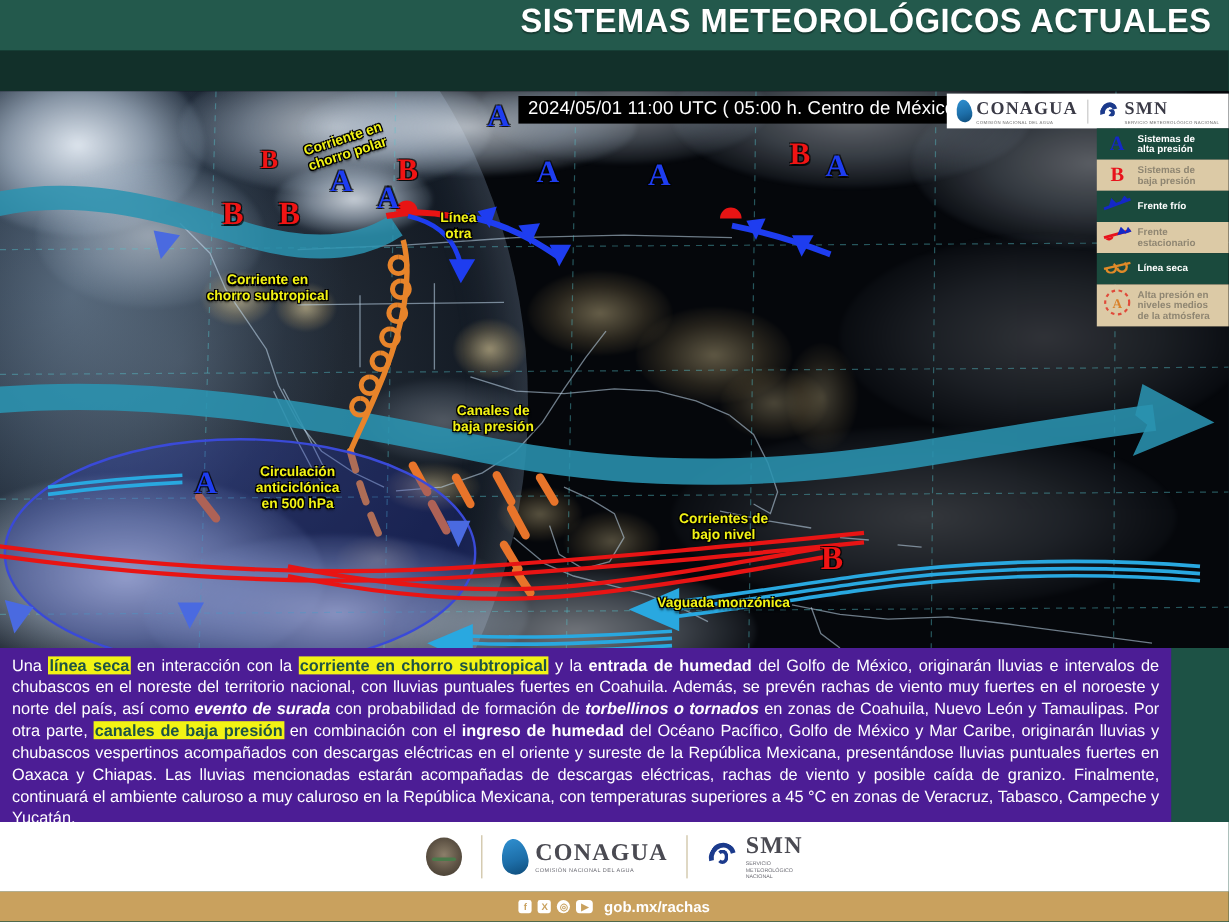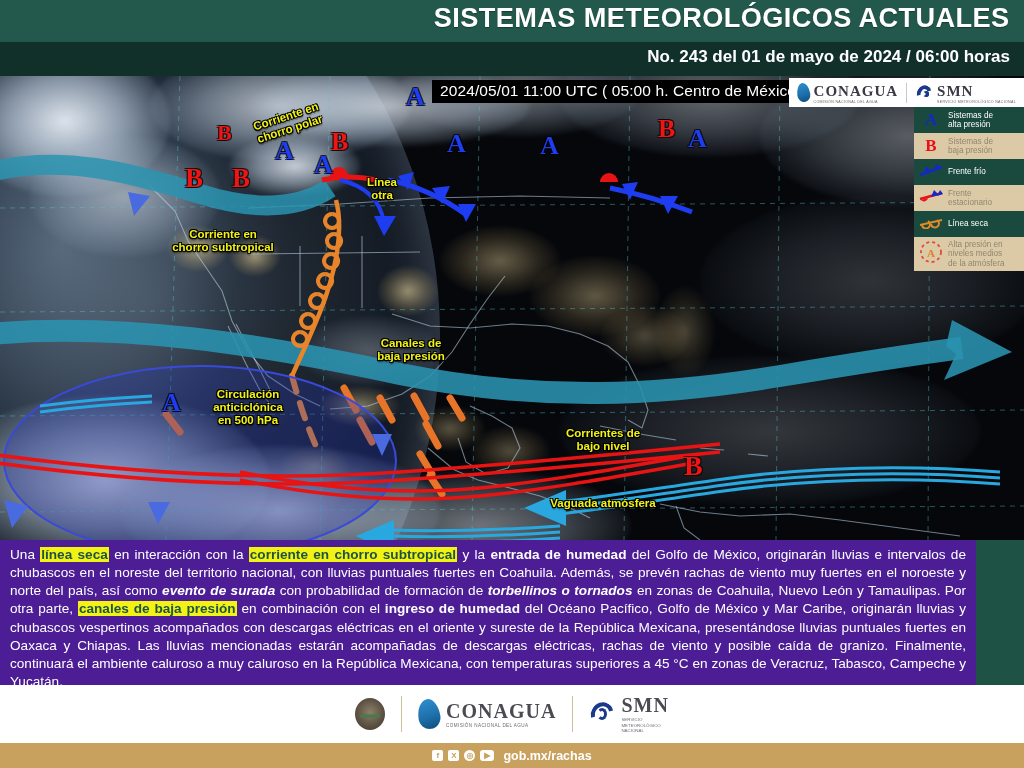--- a/index.html
+++ b/index.html
@@ -83,21 +83,21 @@
   .legend {
     position: absolute; right: 0px; top: 107px; width: 110px; z-index: 32;
   }
   .lg-row {
     display: flex; align-items: center; gap: 4px;
     padding: 3px 4px; min-height: 26px;
   }
   .lg-row.dark { background: #1a4a3d; }
   .lg-row.tan  { background: #dccaa6; }
   .lg-ico { width: 26px; flex: 0 0 26px; text-align: center; }
-  .lg-lbl { font-size: 8.2px; font-weight: normal; line-height: 1.12; }
+  .lg-lbl { font-size: 8.2px; font-weight: bold; line-height: 1.12; }
   .lg-row.dark .lg-lbl { color: #ffffff; }
   .lg-row.tan  .lg-lbl { color: #8f8672; }
   .lg-A { color: #1428c8; font-size: 17px; font-weight: bold; font-family: "Liberation Serif", serif; }
   .lg-B { color: #e8121b; font-size: 17px; font-weight: bold; font-family: "Liberation Serif", serif; }
 
   
   .ann {
     position: absolute; color: #f2f314; font-weight: bold;
     font-size: 11.5px; line-height: 1.14; text-align: center;
     text-shadow: -1px -1px 0 #000, 1px -1px 0 #000, -1px 1px 0 #000, 1px 1px 0 #000,
@@ -184,21 +184,20 @@
   .url { color: #ffffff; font-size: 12.5px; font-weight: bold; margin-left: 4px; }
 </style>
 </head>
 <body>
 
 <div id="page">
 
   <div class="hdr-top"></div>
   <div class="hdr-title">SISTEMAS METEOROLÓGICOS ACTUALES</div>
   <div class="hdr-sub-band"></div>
-  <div class="hdr-sub">No. 243 del 01 de mayo de 2024 / 06:00 horas</div>
 
   <div class="map">
     <div class="globe-limb"></div>
 
     <div class="cloudmass" style="left:-40px;  top:-30px;  width:210px; height:150px;"></div>
     <div class="cloudmass" style="left:30px;   top:60px;   width:190px; height:120px; opacity:.55;"></div>
     <div class="cloudmass" style="left:150px;  top:-25px;  width:260px; height:110px; opacity:.8;"></div>
     <div class="cloudmass" style="left:250px;  top:-10px;  width:280px; height:80px;  opacity:.75;"></div>
     <div class="cloudmass" style="left:400px;  top:-30px;  width:240px; height:90px;  opacity:.5;"></div>
     <div class="cloudmass" style="left:560px;  top:-40px;  width:300px; height:120px; opacity:.45;"></div>
@@ -365,21 +364,21 @@
 otra</div>
     <div class="ann" style="left:148px;top:152px;width:150px">Corriente en
 chorro subtropical</div>
     <div class="ann" style="left:356px;top:261px;width:110px">Canales de
 baja presión</div>
     <div class="ann" style="left:190px;top:312px;width:116px">Circulación
 anticiclónica
 en 500 hPa</div>
     <div class="ann" style="left:548px;top:351px;width:110px">Corrientes de
 bajo nivel</div>
-    <div class="ann" style="left:528px;top:421px;width:150px">Vaguada atmósfera</div>
+    <div class="ann" style="left:528px;top:421px;width:150px">Vaguada monzónica</div>
 
     <div class="sym B" style="left:185px;top:87px;font-size:27px">B</div>
     <div class="sym B" style="left:232px;top:87px;font-size:27px">B</div>
     <div class="sym B" style="left:217px;top:44px;font-size:22px">B</div>
     <div class="sym A" style="left:275px;top:60px;font-size:26px">A</div>
     <div class="sym A" style="left:314px;top:74px;font-size:26px">A</div>
     <div class="sym A" style="left:406px;top:6px;font-size:26px">A</div>
     <div class="sym A" style="left:447px;top:53px;font-size:26px">A</div>
     <div class="sym A" style="left:540px;top:55px;font-size:26px">A</div>
     <div class="sym B" style="left:331px;top:51px;font-size:26px">B</div>

